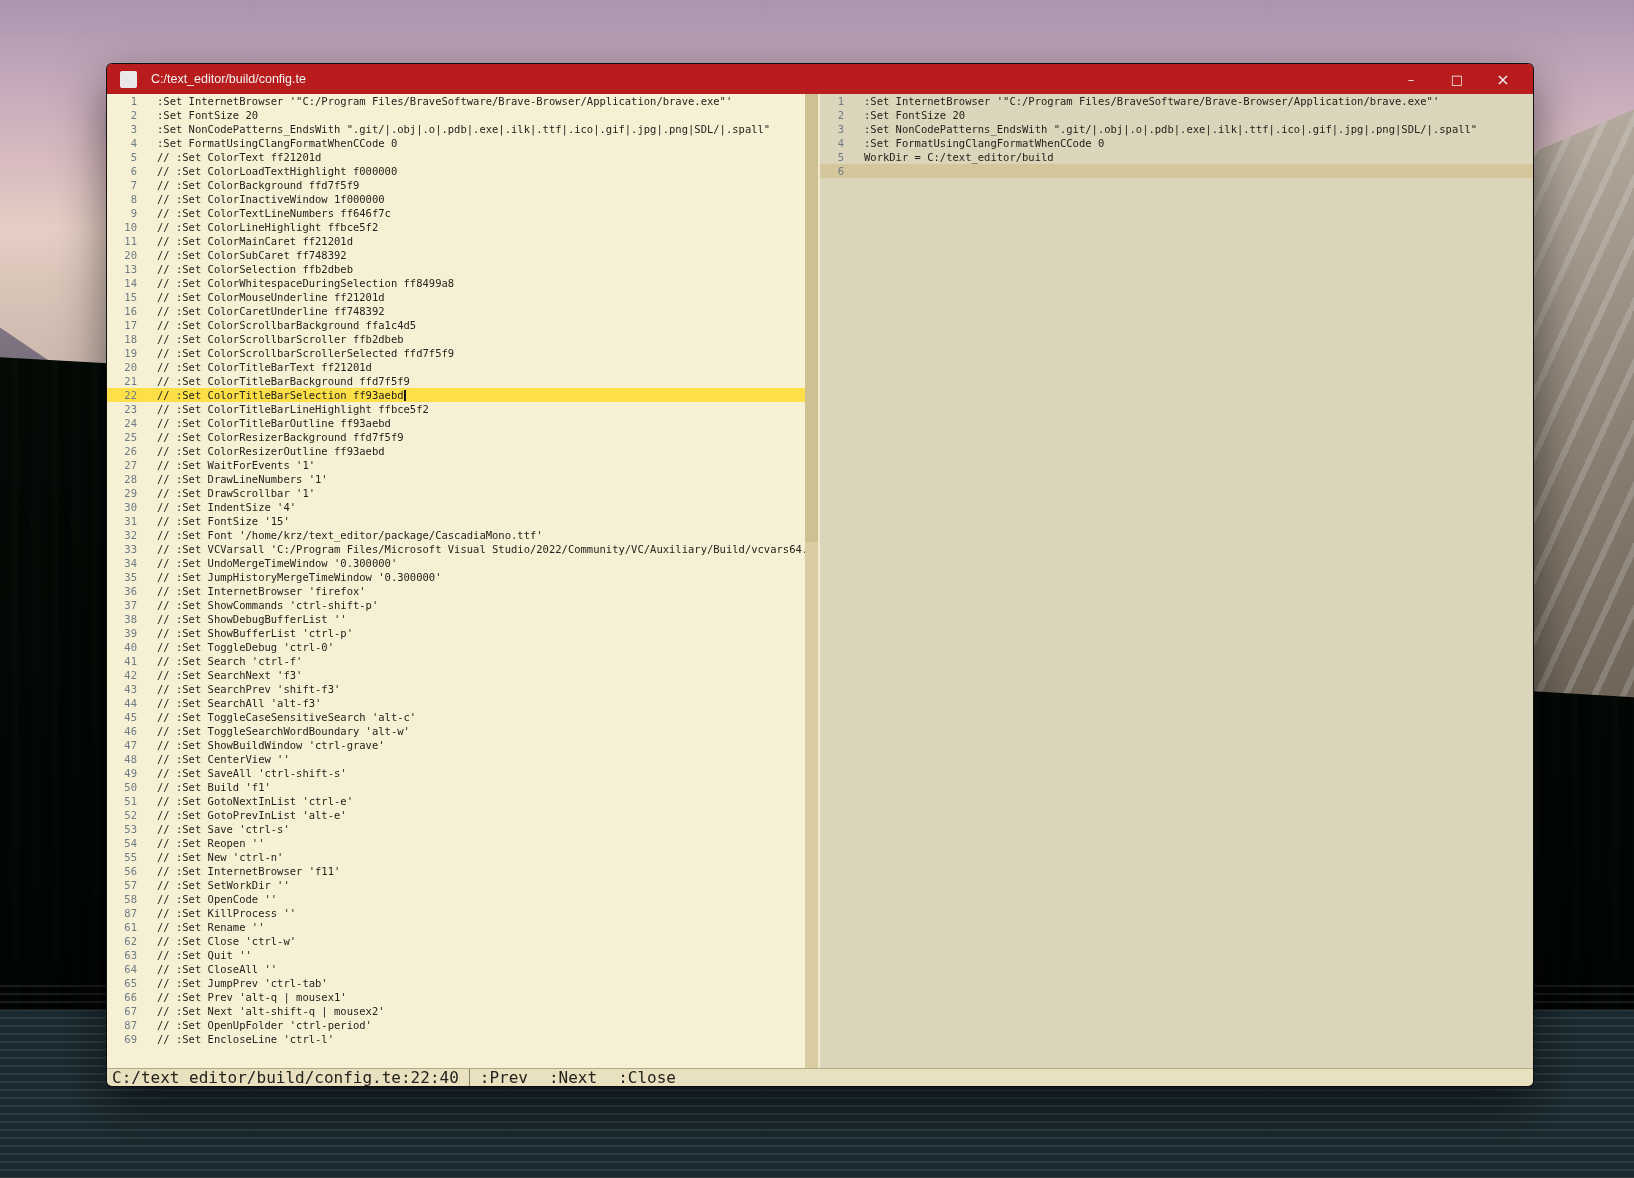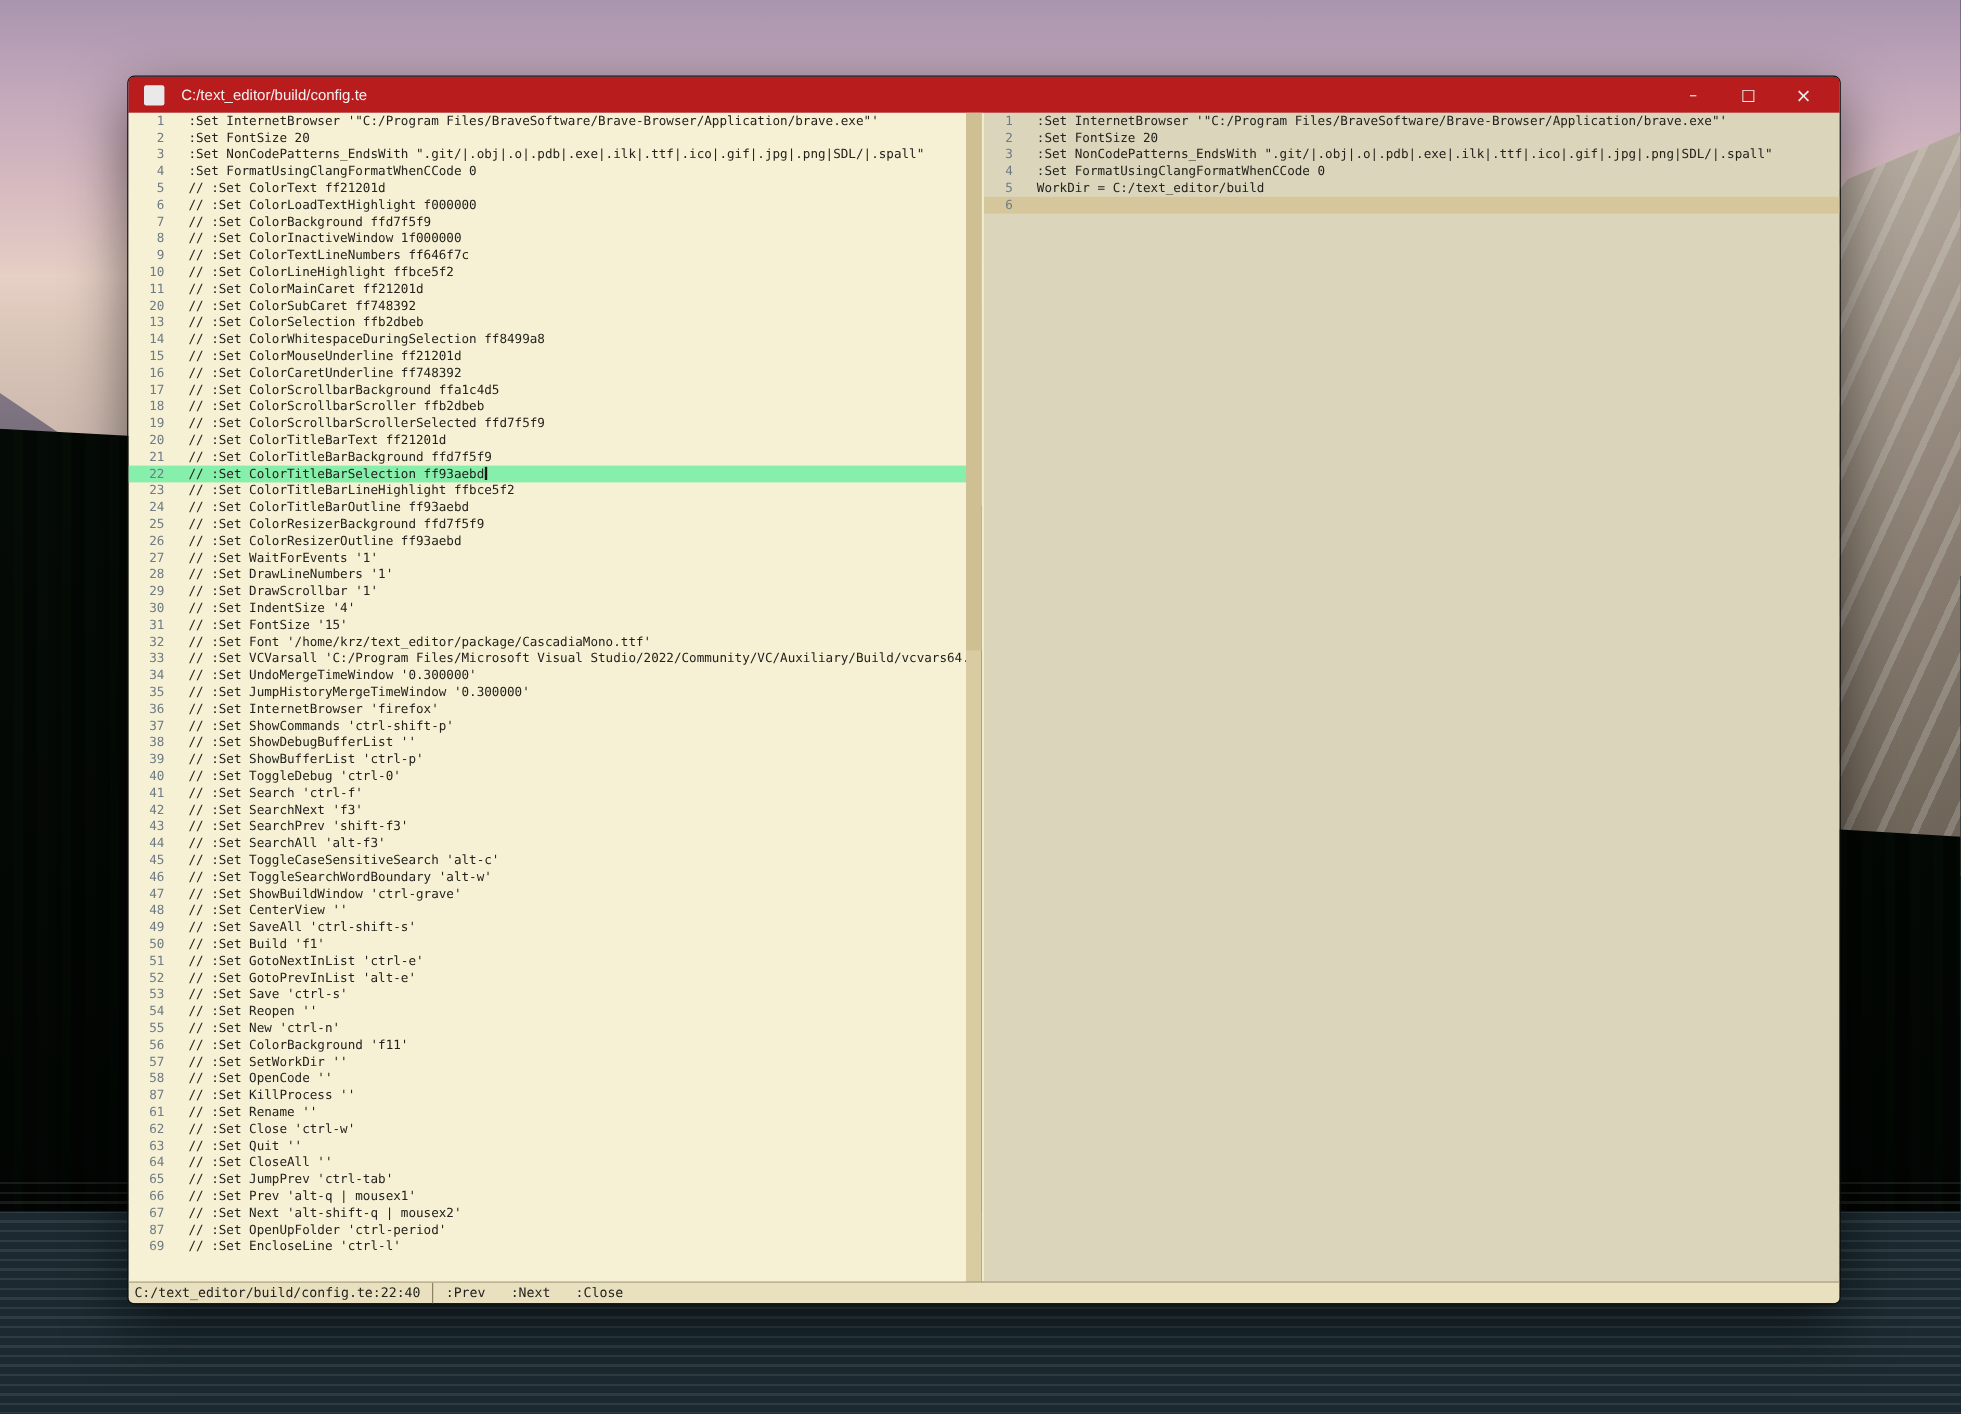--- a/index.html
+++ b/index.html
@@ -44,33 +44,33 @@
   .tb-btn.max { font-size:13px; }
   .tb-btn.close { font-size:16px; margin-right:7px; }
 
   .main { flex:1 1 auto; display:flex; min-height:0; }
 
   .pane { overflow:hidden; position:relative; }
   .pane.left  { width:698px; background:#f6f1d4; }
   .pane.right { flex:1; background:#dbd6bb; }
 
   .row { height:14px; line-height:14px; white-space:pre; font-size:10.5px; color:#23221d; display:flex; }
-  .pane.left  .row.active { background:#86efac; }
+  .pane.left  .row.active { background:#fde047; }
   .pane.right .row.active { background:#d6c69c; }
   .ln { flex:0 0 30px; text-align:right; color:#6e7a84; }
   .pane.right .ln { flex-basis:24px; }
   .txt { padding-left:20px; white-space:pre; }
   .caret { display:inline-block; width:2px; height:11px; background:#161511; vertical-align:-2px; }
 
   .vscroll { width:13px; background:#d9cca2; position:relative; flex:0 0 auto; }
   .vscroll .thumb { position:absolute; left:0; right:0; top:0; height:46%; background:#cfc094; }
   .pane-divider { width:2px; background:#f1ebcd; flex:0 0 auto; }
 
   .statusbar { height:18px; flex:0 0 auto; background:#e9e0bf; border-top:1px solid #b3a987;
-    display:flex; align-items:center; font-size:11px; color:#23221d; white-space:pre; }
+    display:flex; align-items:center; font-size:16px; color:#23221d; white-space:pre; }
   .status-loc { padding:0 10px 0 5px; }
   .status-div { width:1px; height:18px; background:#8a8164; }
   .status-cmds { display:flex; gap:21px; padding-left:10px; }
 </style>
 </head>
 <body>
 
 <div class="wp">
   <div class="wp-sky"></div>
   <div class="wp-mtn-right"></div>
@@ -146,21 +146,21 @@
         <div class="row"><span class="ln">46</span><span class="txt">// :Set ToggleSearchWordBoundary 'alt-w'</span></div>
         <div class="row"><span class="ln">47</span><span class="txt">// :Set ShowBuildWindow 'ctrl-grave'</span></div>
         <div class="row"><span class="ln">48</span><span class="txt">// :Set CenterView ''</span></div>
         <div class="row"><span class="ln">49</span><span class="txt">// :Set SaveAll 'ctrl-shift-s'</span></div>
         <div class="row"><span class="ln">50</span><span class="txt">// :Set Build 'f1'</span></div>
         <div class="row"><span class="ln">51</span><span class="txt">// :Set GotoNextInList 'ctrl-e'</span></div>
         <div class="row"><span class="ln">52</span><span class="txt">// :Set GotoPrevInList 'alt-e'</span></div>
         <div class="row"><span class="ln">53</span><span class="txt">// :Set Save 'ctrl-s'</span></div>
         <div class="row"><span class="ln">54</span><span class="txt">// :Set Reopen ''</span></div>
         <div class="row"><span class="ln">55</span><span class="txt">// :Set New 'ctrl-n'</span></div>
-        <div class="row"><span class="ln">56</span><span class="txt">// :Set ColorBackground 'f11'</span></div>
+        <div class="row"><span class="ln">56</span><span class="txt">// :Set InternetBrowser 'f11'</span></div>
         <div class="row"><span class="ln">57</span><span class="txt">// :Set SetWorkDir ''</span></div>
         <div class="row"><span class="ln">58</span><span class="txt">// :Set OpenCode ''</span></div>
         <div class="row"><span class="ln">87</span><span class="txt">// :Set KillProcess ''</span></div>
         <div class="row"><span class="ln">61</span><span class="txt">// :Set Rename ''</span></div>
         <div class="row"><span class="ln">62</span><span class="txt">// :Set Close 'ctrl-w'</span></div>
         <div class="row"><span class="ln">63</span><span class="txt">// :Set Quit ''</span></div>
         <div class="row"><span class="ln">64</span><span class="txt">// :Set CloseAll ''</span></div>
         <div class="row"><span class="ln">65</span><span class="txt">// :Set JumpPrev 'ctrl-tab'</span></div>
         <div class="row"><span class="ln">66</span><span class="txt">// :Set Prev 'alt-q | mousex1'</span></div>
         <div class="row"><span class="ln">67</span><span class="txt">// :Set Next 'alt-shift-q | mousex2'</span></div>

